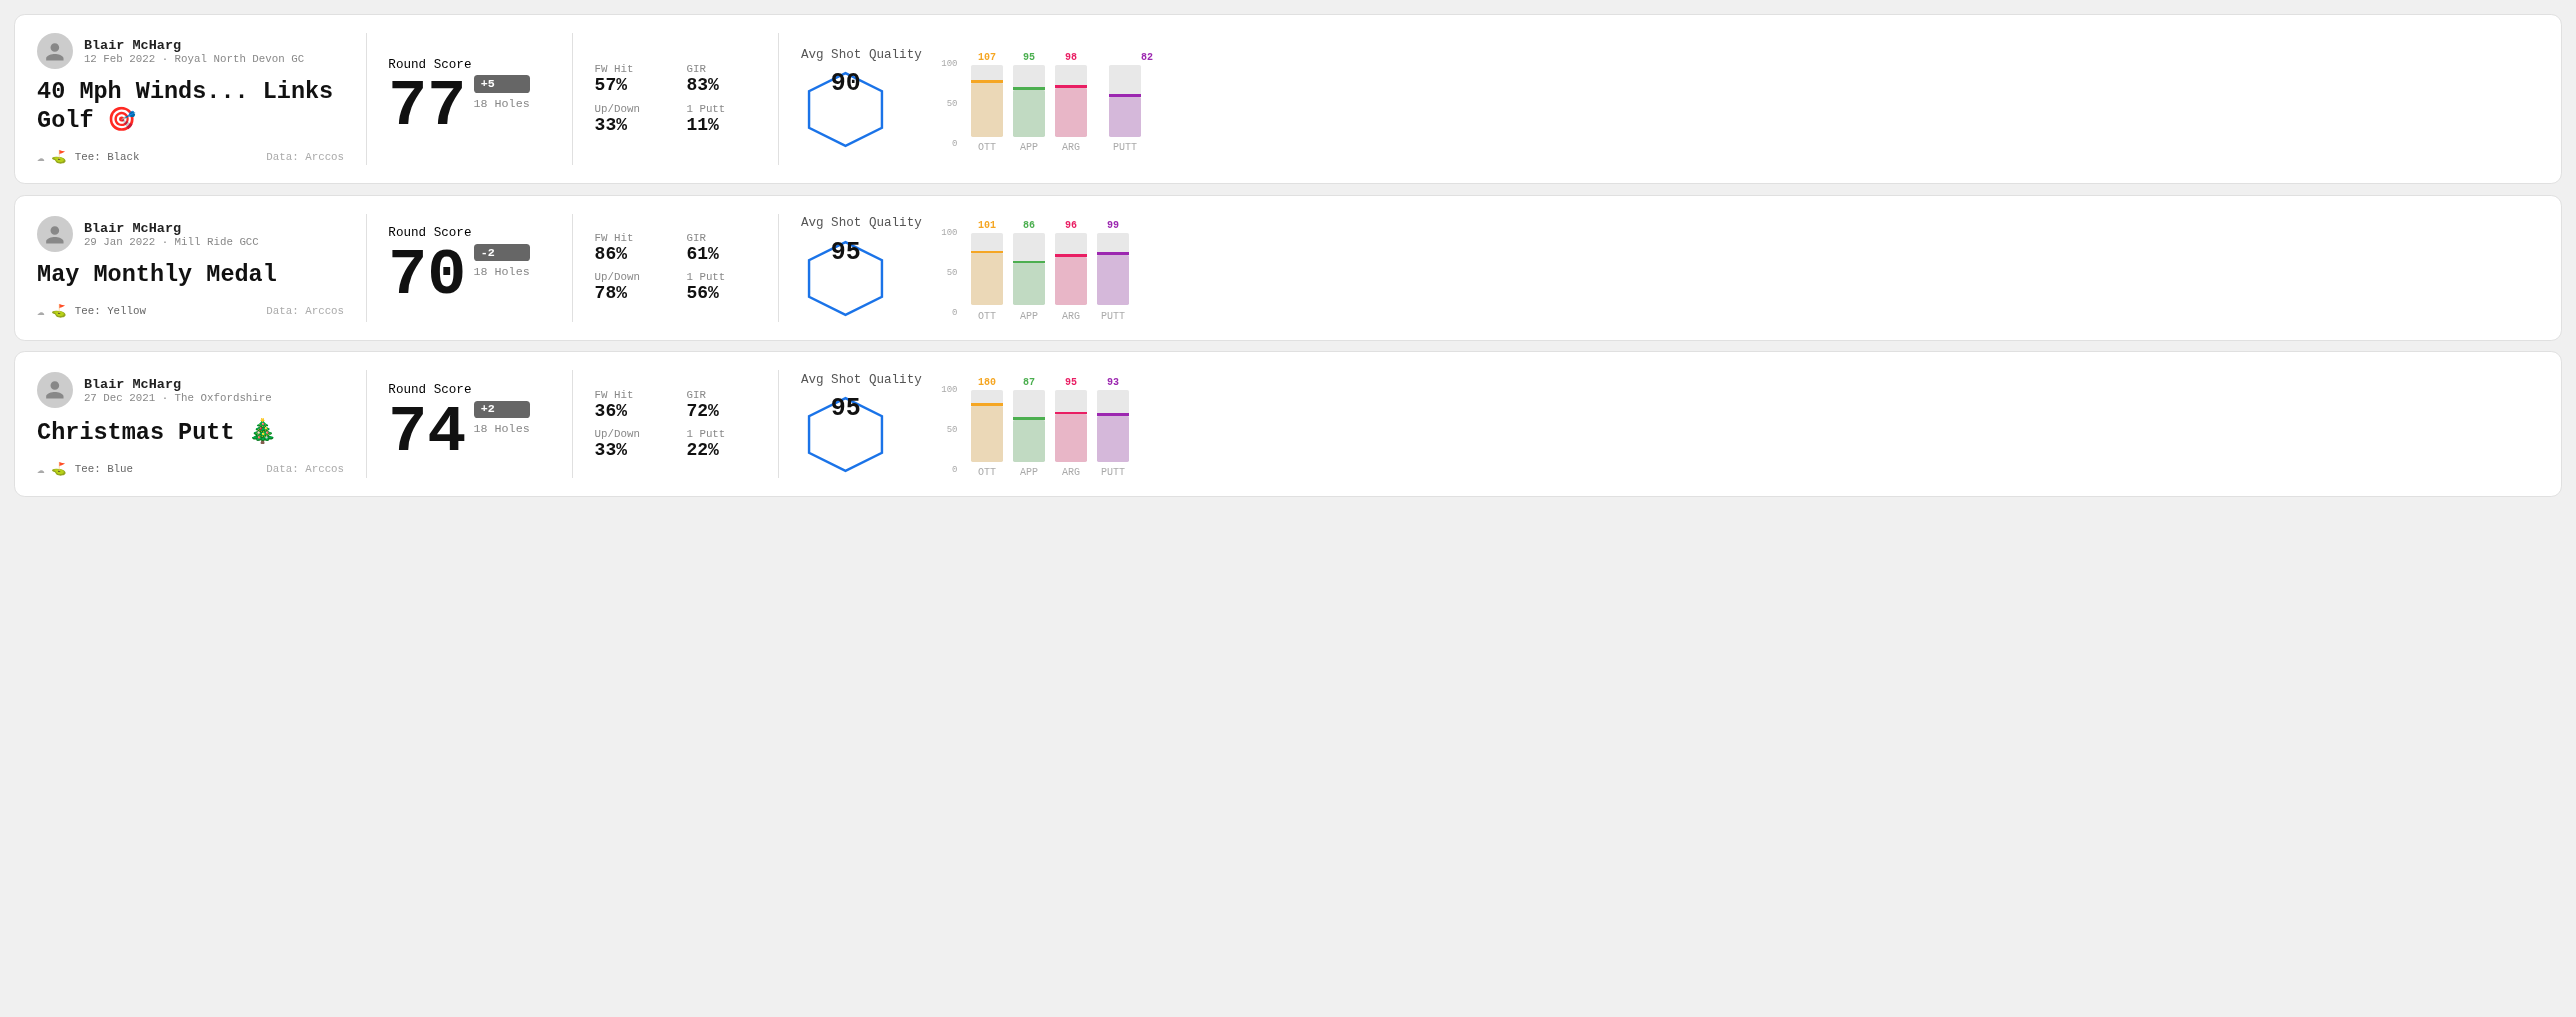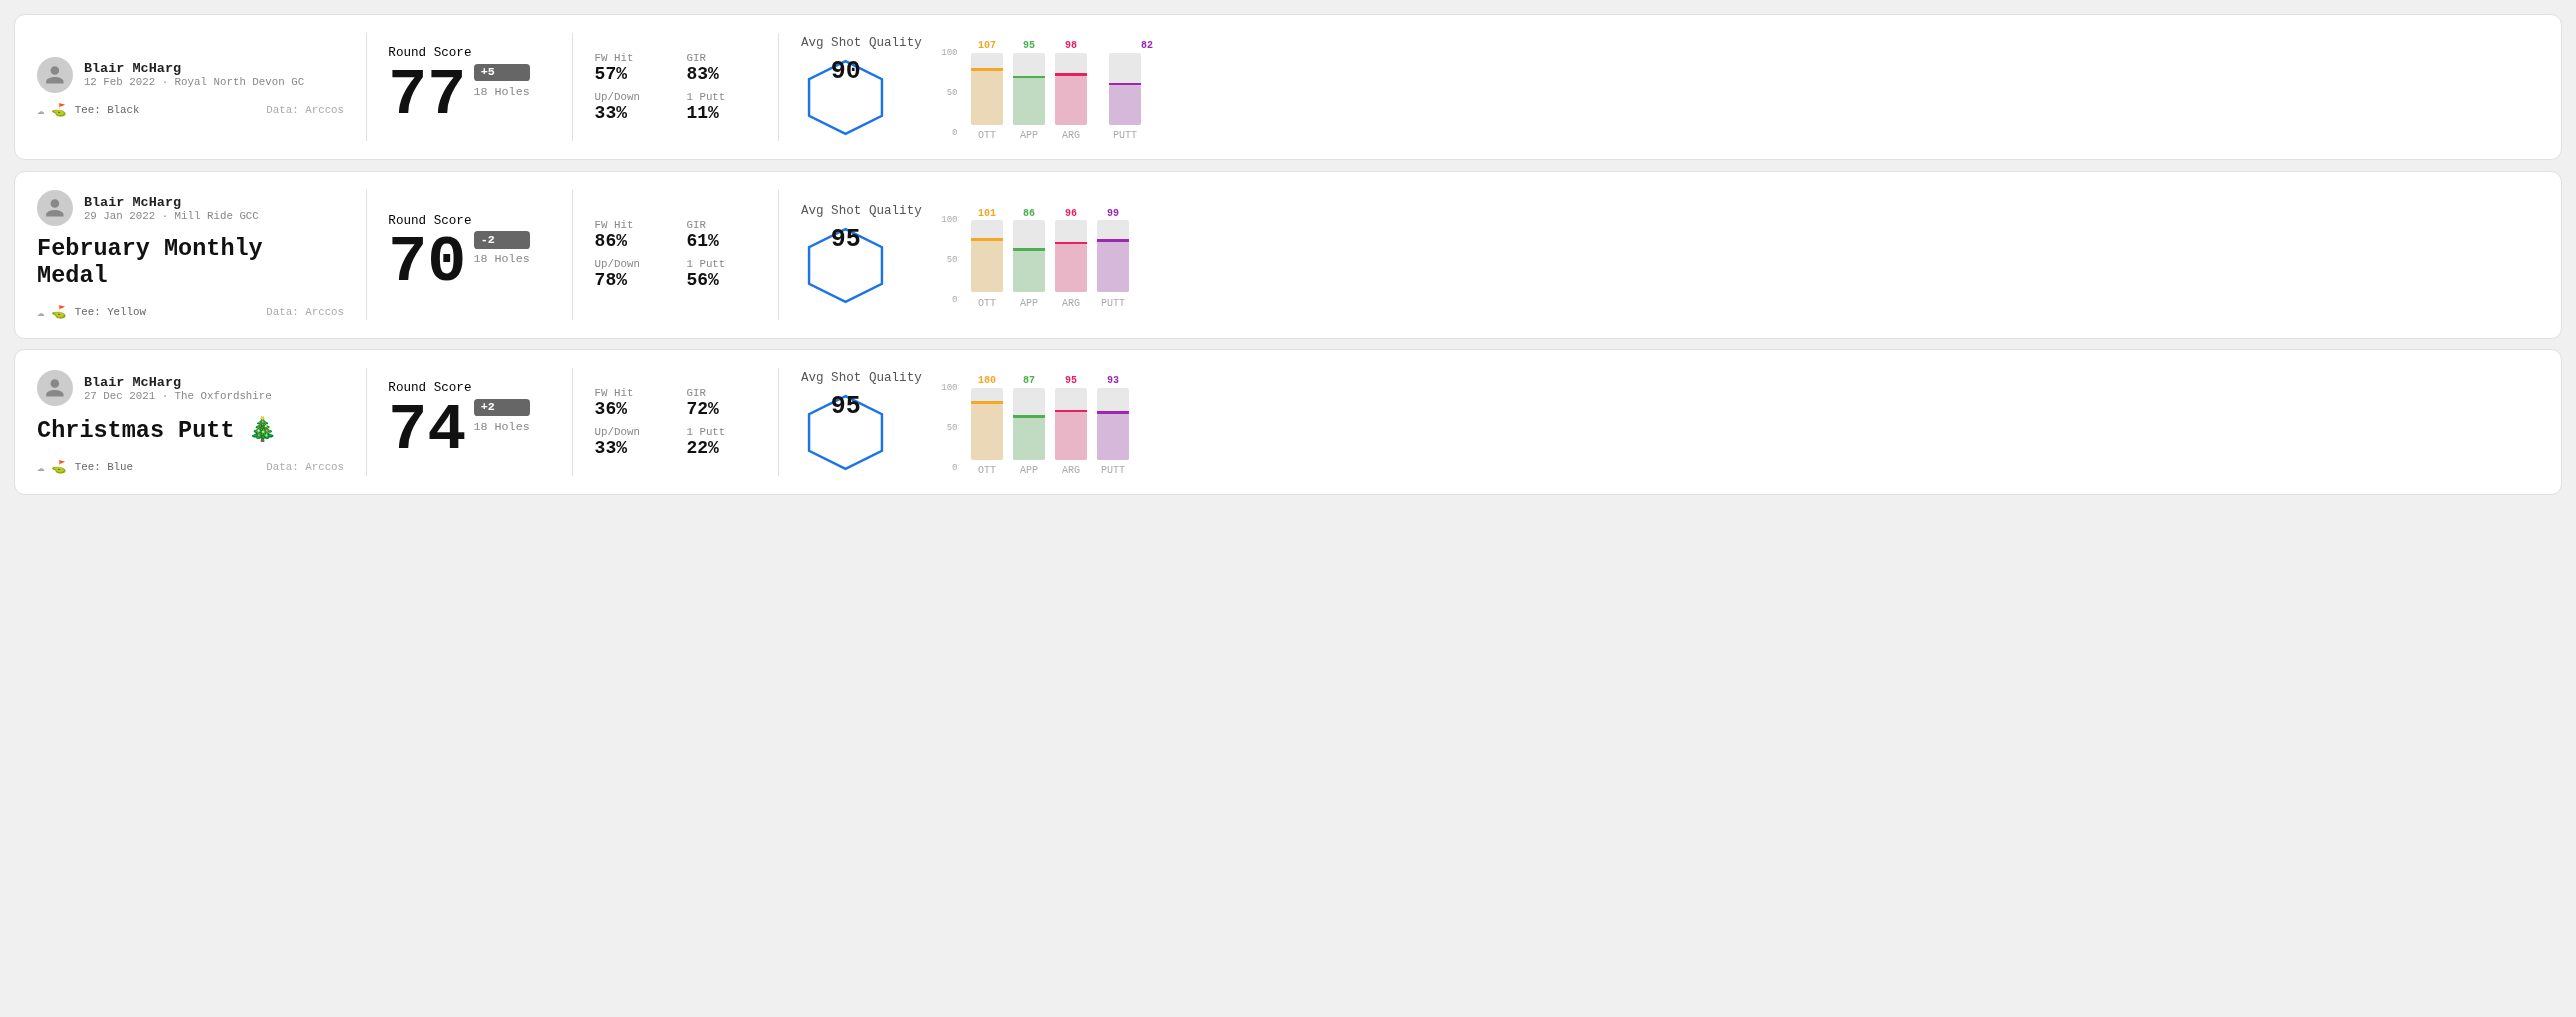--- a/index.html
+++ b/index.html
@@ -239,20 +239,21 @@
           <div class="avatar">
             <svg viewBox="0 0 24 24">
               <path d="M12 12c2.7 0 4.8-2.1 4.8-4.8S14.7 2.4 12 2.4 7.2 4.5 7.2 7.2 9.3 12 12 12zm0 2.4c-3.2 0-9.6 1.6-9.6 4.8v2.4h19.2v-2.4c0-3.2-6.4-4.8-9.6-4.8z"></path>
             </svg>
           </div>
           <div class="user-info">
             <div class="user-name">Blair McHarg</div>
             <div class="user-date">12 Feb 2022 · Royal North Devon GC</div>
           </div>
         </div>
+        <div class="round-title">40 Mph Winds... Links Golf 🎯</div>
         <div class="bottom-row">
           <div class="tee-info">
       <span style="color:#aaa;font-size:12.6px;">☁</span>
       <span style="color:#aaa;font-size:12.6px;">⛳</span>
       <span>Tee: Black</span>
     </div>
           <div class="data-source">Data: Arccos</div>
         </div>
       </div>
       <div class="divider"></div>
@@ -345,21 +346,21 @@
           <div class="avatar">
             <svg viewBox="0 0 24 24">
               <path d="M12 12c2.7 0 4.8-2.1 4.8-4.8S14.7 2.4 12 2.4 7.2 4.5 7.2 7.2 9.3 12 12 12zm0 2.4c-3.2 0-9.6 1.6-9.6 4.8v2.4h19.2v-2.4c0-3.2-6.4-4.8-9.6-4.8z"></path>
             </svg>
           </div>
           <div class="user-info">
             <div class="user-name">Blair McHarg</div>
             <div class="user-date">29 Jan 2022 · Mill Ride GCC</div>
           </div>
         </div>
-        <div class="round-title">February Monthly Medal</div>
+        <div class="round-title">May Monthly Medal</div>
         <div class="bottom-row">
           <div class="tee-info">
       <span style="color:#aaa;font-size:12.6px;">☁</span>
       <span style="color:#aaa;font-size:12.6px;">⛳</span>
       <span>Tee: Yellow</span>
     </div>
           <div class="data-source">Data: Arccos</div>
         </div>
       </div>
       <div class="divider"></div>

